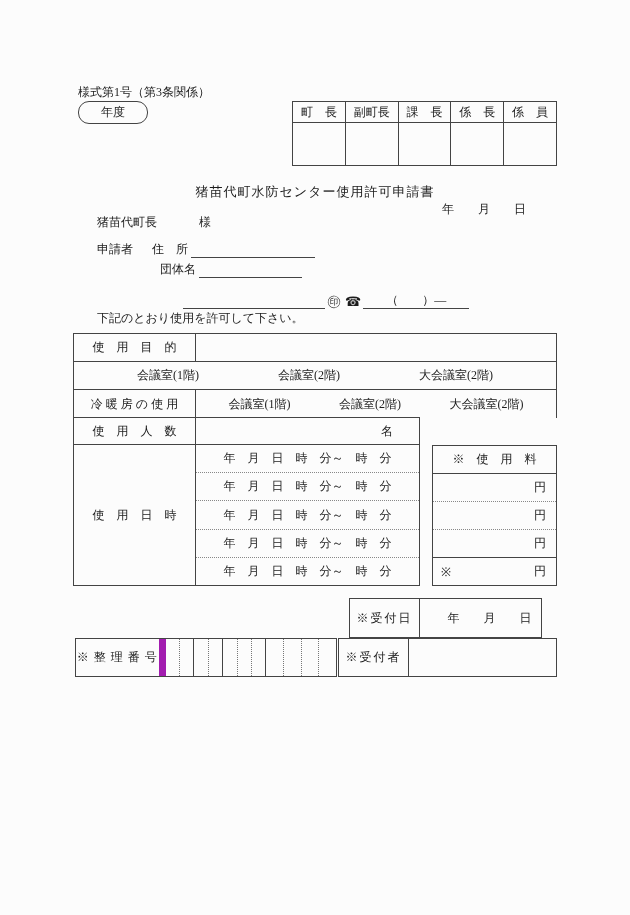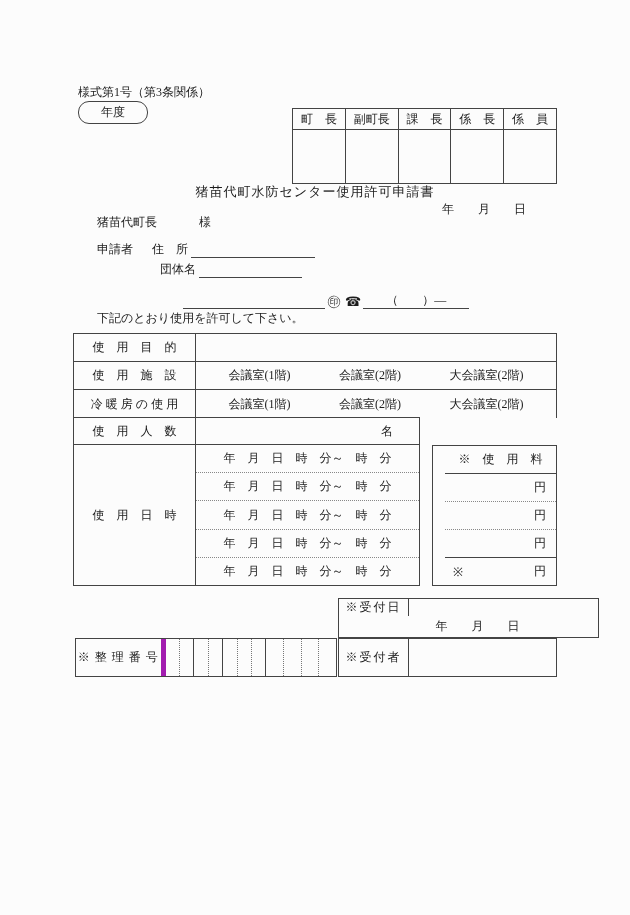--- a/index.html
+++ b/index.html
@@ -7,21 +7,21 @@
   .page {
     position:relative; width:630px; height:915px; margin:0 auto;
     background:#fcfcfc; color:#1c1c1c; font-size:12px; overflow:hidden;
   }
   .abs { position:absolute; }
   .bordered { border:1px solid #444; }
 
   
   .form-note { left:78px; top:84px; }
   .year-box { left:78px; top:101px; width:70px; height:23px; text-align:center; line-height:21px;border-radius:11px; }
-  .approval { left:292px; top:108px; width:265px; height:76px; display:flex;font-family:Liberation Serif, serif; }
+  .approval { left:292px; top:101px; width:265px; height:65px; display:flex;font-family:Liberation Serif, serif; }
   .approval .col { flex:1; border-left:1px solid #444; display:flex; flex-direction:column; }
   .approval .col:first-child { border-left:none; }
   .approval .colhead { height:21px; line-height:20px; text-align:center; border-bottom:1px solid #444; }
   .approval .colbody { flex:1; }
 
   .title { left:0; right:0; top:183px; text-align:center; font-size:13px; letter-spacing:1px; }
   .date-line { left:442px; top:201px; }
 
   .addressee { left:97px; top:214px; }
   .addressee .honorific { margin-left:42px; }
@@ -50,34 +50,34 @@
   .people-row-box { left:73px; top:417px; width:347px; height:28px; border-left:1px solid #444; border-right:1px solid #444; border-bottom:1px solid #444; display:flex; }
   .people-val { flex:1; display:flex; align-items:center; justify-content:flex-end; padding-right:26px; }
 
   .dt-box { left:73px; top:445px; width:347px; height:141px; border:1px solid #444; border-top:none; display:flex; }
   .dt-label { width:122px; border-right:1px solid #444; display:flex; align-items:center; justify-content:center; }
   .dt-rows { flex:1; display:flex; flex-direction:column; }
   .dt-row { flex:1; display:flex; align-items:center; justify-content:center; border-top:1px dotted #888; }
   .dt-row:first-child { border-top:none; }
 
   .fee-box { left:432px; top:445px; width:125px; height:141px; border:1px solid #444; display:flex; flex-direction:column; }
-  .fee-row { flex:1; display:flex; align-items:center;margin-left:12px; }
+  .fee-row { flex:1; display:flex; align-items:center; }
   .fee-head { justify-content:center; border-bottom:1px solid #444; }
   .fee-val { justify-content:flex-end; padding-right:10px; }
   .fee-dot { border-top:1px dotted #888; }
   .fee-solid { border-top:1px solid #444; }
   .fee-last { justify-content:space-between; padding:0 10px 0 8px; }
 
   
-  .recv-date { left:338px; top:598px; width:261px; height:40px; display:flex;flex-direction:column; }
+  .recv-date { left:349px; top:598px; width:193px; height:40px; display:flex; }
   .recv-label { width:70px; border-right:1px solid #444; display:flex; align-items:center; justify-content:center; letter-spacing:2px; }
   .recv-val { flex:1; display:flex; align-items:center; justify-content:center; padding-left:18px; }
 
   .serial-box { left:75px; top:638px; width:262px; height:39px; display:flex; }
-  .serial-label { width:90px; border-right:5px solid #a21caf; display:flex; align-items:center; justify-content:center; letter-spacing:1px; }
+  .serial-label { width:90px; border-right:7px solid #a21caf; display:flex; align-items:center; justify-content:center; letter-spacing:1px; }
   .num-cell { display:flex; border-right:1px solid #444; }
   .num-cell:last-child { border-right:none; }
   .num-sub { flex:1; border-left:1px dotted #777; }
   .num-sub:first-child { border-left:none; }
   .nc1 { width:28px; } .nc2 { width:30px; } .nc3 { width:43px; } .nc4 { width:70px; }
 
   .staff-box { left:338px; top:638px; width:219px; height:39px; display:flex; }
   .staff-val { flex:1; }
 </style>
 </head>
@@ -137,21 +137,20 @@
   </div>
 
   <div class="abs instruction">下記のとおり使用を許可して下さい。</div>
 
   <div class="abs rows123 bordered" style="border-bottom:none;">
     <div class="trow">
       <div class="lblcell">使　用　目　的</div>
       <div class="valcell"></div>
     </div>
     <div class="trow">
-      <div class="lblcell">使　用　施　設</div>
       <div class="optcell">
         <span>会議室(1階)</span>
         <span>会議室(2階)</span>
         <span>大会議室(2階)</span>
       </div>
     </div>
     <div class="trow" style="border-bottom:none;">
       <div class="lblcell">冷 暖 房 の 使 用</div>
       <div class="optcell">
         <span>会議室(1階)</span>

